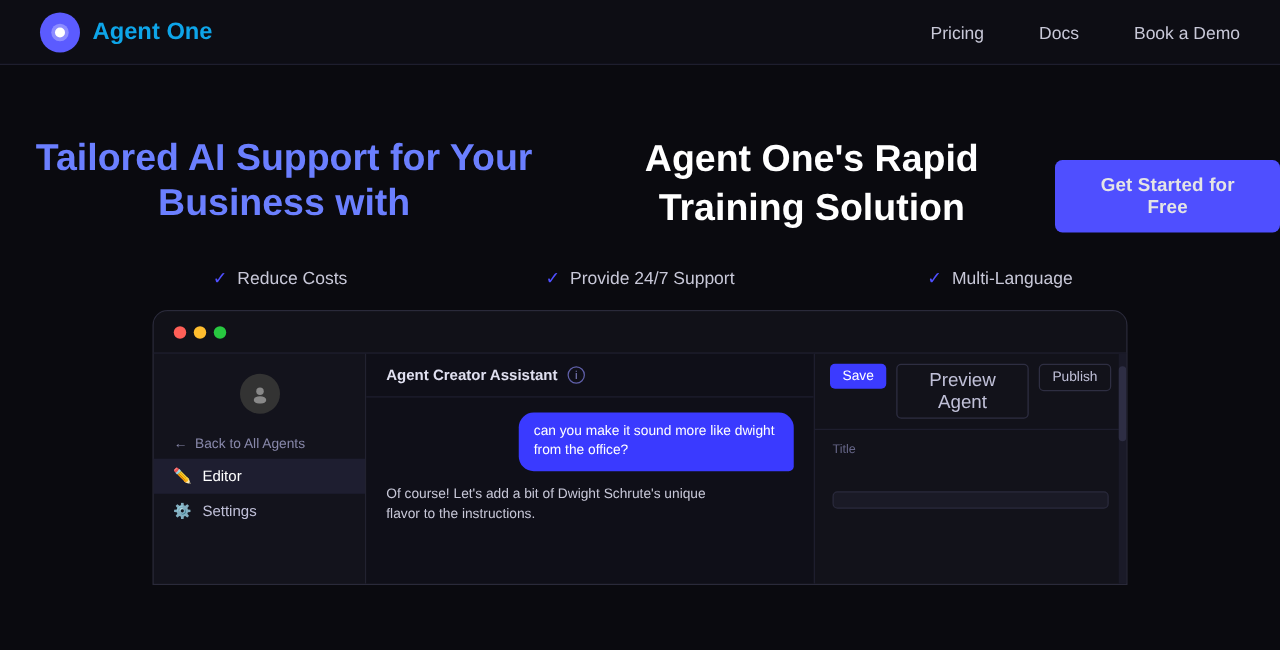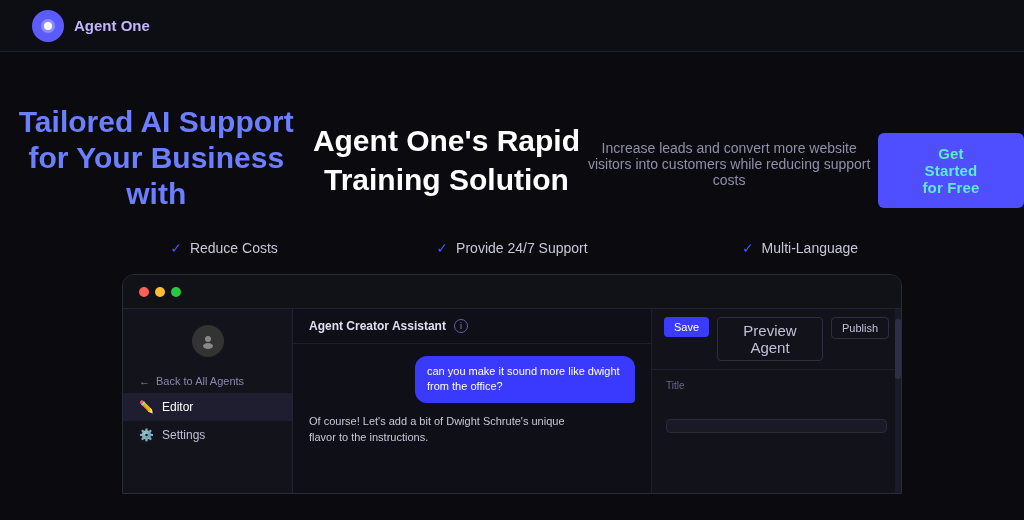--- a/index.html
+++ b/index.html
@@ -34,23 +34,23 @@
       background: #5b5bff;
       border-radius: 50%;
       display: flex;
       align-items: center;
       justify-content: center;
       font-size: 14px;
       font-weight: bold;
       color: #fff;
     }
     .nav-logo-text {
-      font-size: 15px;
+      font-size: 19px;
       font-weight: 600;
-      color: #c4b5fd;
+      color: #0ea5e9;
     }
     .nav-links {
       display: flex;
       align-items: center;
       gap: 44px;
     }
     .nav-link {
       font-size: 14px;
       color: #c8c8d8;
       cursor: pointer;
@@ -80,21 +80,21 @@
     }
     .hero-subtitle {
       margin-top: 12px;
       font-size: 14px;
       color: #9090aa;
       max-width: 540px;
     }
     .hero-cta {
       margin-top: 24px;
       background: #4f4fff;
-      color: #5eead4;
+      color: #e5e5e5;
       border: none;
       border-radius: 6px;
       padding: 12px 36px;
       font-size: 15px;
       font-weight: 600;
       cursor: pointer;
       letter-spacing: 0.01em;
     }
 
     
@@ -346,26 +346,30 @@
 <nav>
   <div class="nav-logo">
     <div class="nav-logo-icon">
       <svg width="18" height="18" viewBox="0 0 18 18" fill="none">
         <circle cx="9" cy="9" r="7" fill="#fff" opacity="0.3"></circle>
         <circle cx="9" cy="9" r="4" fill="#fff"></circle>
       </svg>
     </div>
     <span class="nav-logo-text">Agent One</span>
   </div>
+  <div class="nav-links">
+    <a class="nav-link">Pricing</a>
+    <a class="nav-link">Docs</a>
+    <a class="nav-link">Book a Demo</a>
+  </div>
 </nav>
 
 <section class="hero">
   <div class="hero-title-blue">Tailored AI Support for Your Business with</div>
   <div class="hero-title-white">Agent One's Rapid Training Solution</div>
-  <div class="hero-subtitle">Increase leads and convert more website visitors into customers while reducing support costs</div>
   <button class="hero-cta">Get Started for Free</button>
 </section>
 
 <div class="features-row">
   <div class="feature-item">
     <span class="check-icon">✓</span>
     <span>Reduce Costs</span>
   </div>
   <div class="feature-item">
     <span class="check-icon">✓</span>

